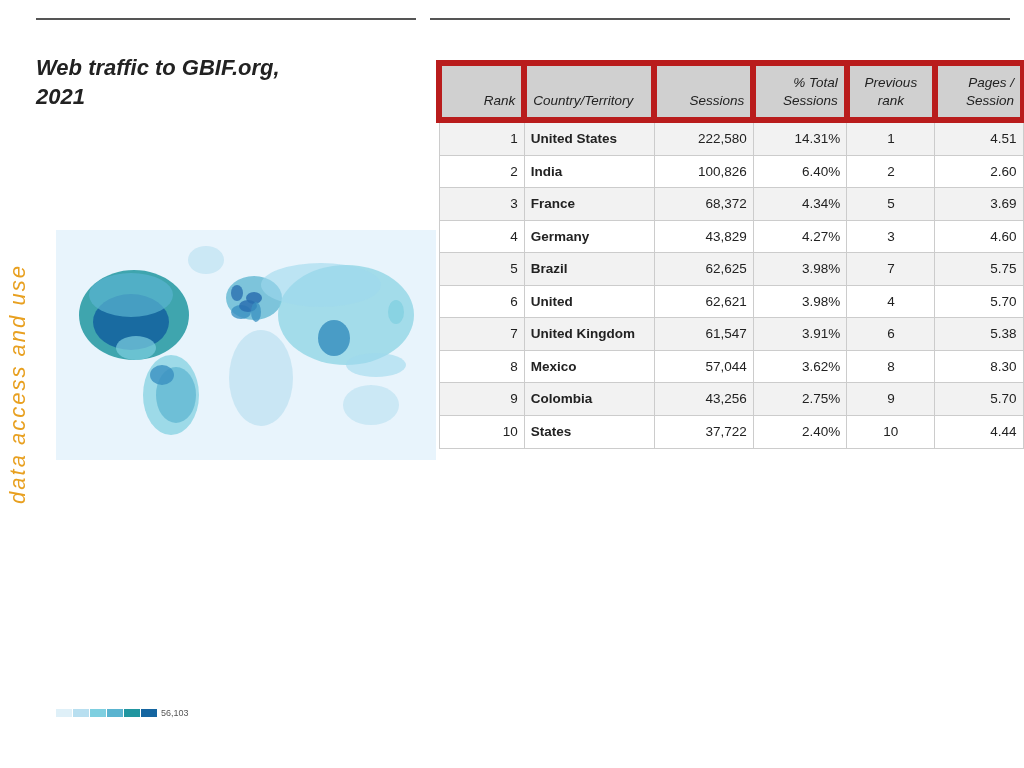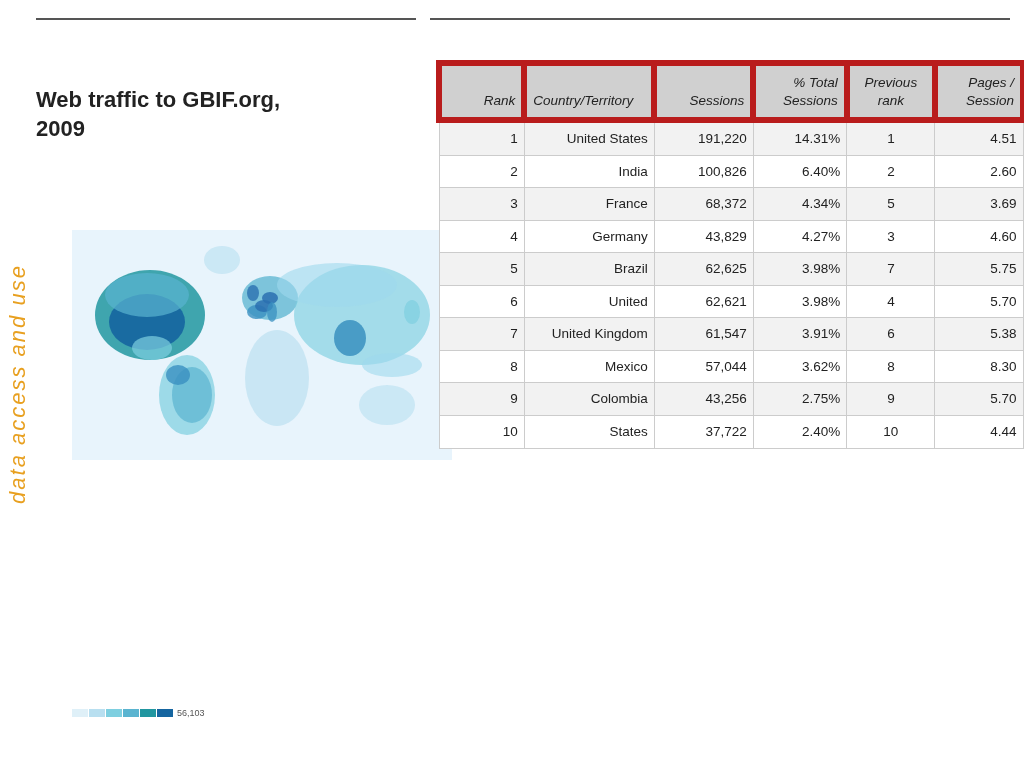--- a/index.html
+++ b/index.html
@@ -68,28 +68,29 @@
       top: 30px;
       right: 0;
       bottom: 0;
     }
 
     .page-title {
       font-size: 22px;
       font-weight: bold;
       color: #222;
       line-height: 1.3;
-      margin-top: 56px;
+      margin-top: 24px;
       margin-bottom: 20px;
+      font-style: italic;
     }
 
     
     .left-area {
       position: absolute;
-      left: 16px;
+      left: 0;
       top: 80px;
       width: 410px;
       bottom: 20px;
     }
 
     
     .map-container {
       position: absolute;
       top: 120px;
       left: 20px;
@@ -166,21 +167,22 @@
     tbody td {
       padding: 7px 6px;
       border: 1px solid #ccc;
       text-align: right;
       color: #222;
       vertical-align: top;
       line-height: 1.3;
     }
 
     tbody td.col-country {
-      text-align: right;
+      text-align: left;
+      font-weight: bold;
     }
 
     tbody td.col-rank {
       text-align: right;
     }
 
     .col-rank { width: 42px; padding-left: 34px; }
     .col-country { width: 110px; margin-left: 19px; }
     .col-sessions { width: 90px; }
     .col-pct { width: 85px; }
@@ -196,21 +198,21 @@
   <div class="top-border-right"></div>
 
   <div class="side-label">
     <span class="side-label-text">data access and use</span>
   </div>
 
   <div class="main-content">
 
     <div class="page-title">
       <span>Web traffic to GBIF.org,</span><br>
-      <span>2009</span>
+      <span>2021</span>
     </div>
 
     <div class="left-area">
       <div class="map-container">
         
         <svg viewBox="0 0 380 230" width="380" height="230">
 
           <rect x="0" y="0" width="380" height="230" fill="#e8f4fc"></rect>
 
           <ellipse cx="78" cy="85" rx="55" ry="45" fill="#2196a0" opacity="0.85"></ellipse>
@@ -280,21 +282,21 @@
             <th class="col-sessions">Sessions</th>
             <th class="col-pct">% Total Sessions</th>
             <th class="col-prev">Previous rank</th>
             <th class="col-pages">Pages / Session</th>
           </tr>
         </thead>
         <tbody id="table-body">
         <tr>
               <td class="col-rank">1</td>
               <td class="col-country">United States</td>
-              <td class="col-sessions">191,220</td>
+              <td class="col-sessions">222,580</td>
               <td class="col-pct">14.31%</td>
               <td class="col-prev">1</td>
               <td class="col-pages">4.51</td>
             </tr>
             <tr>
               <td class="col-rank">2</td>
               <td class="col-country">India</td>
               <td class="col-sessions">100,826</td>
               <td class="col-pct">6.40%</td>
               <td class="col-prev">2</td>

